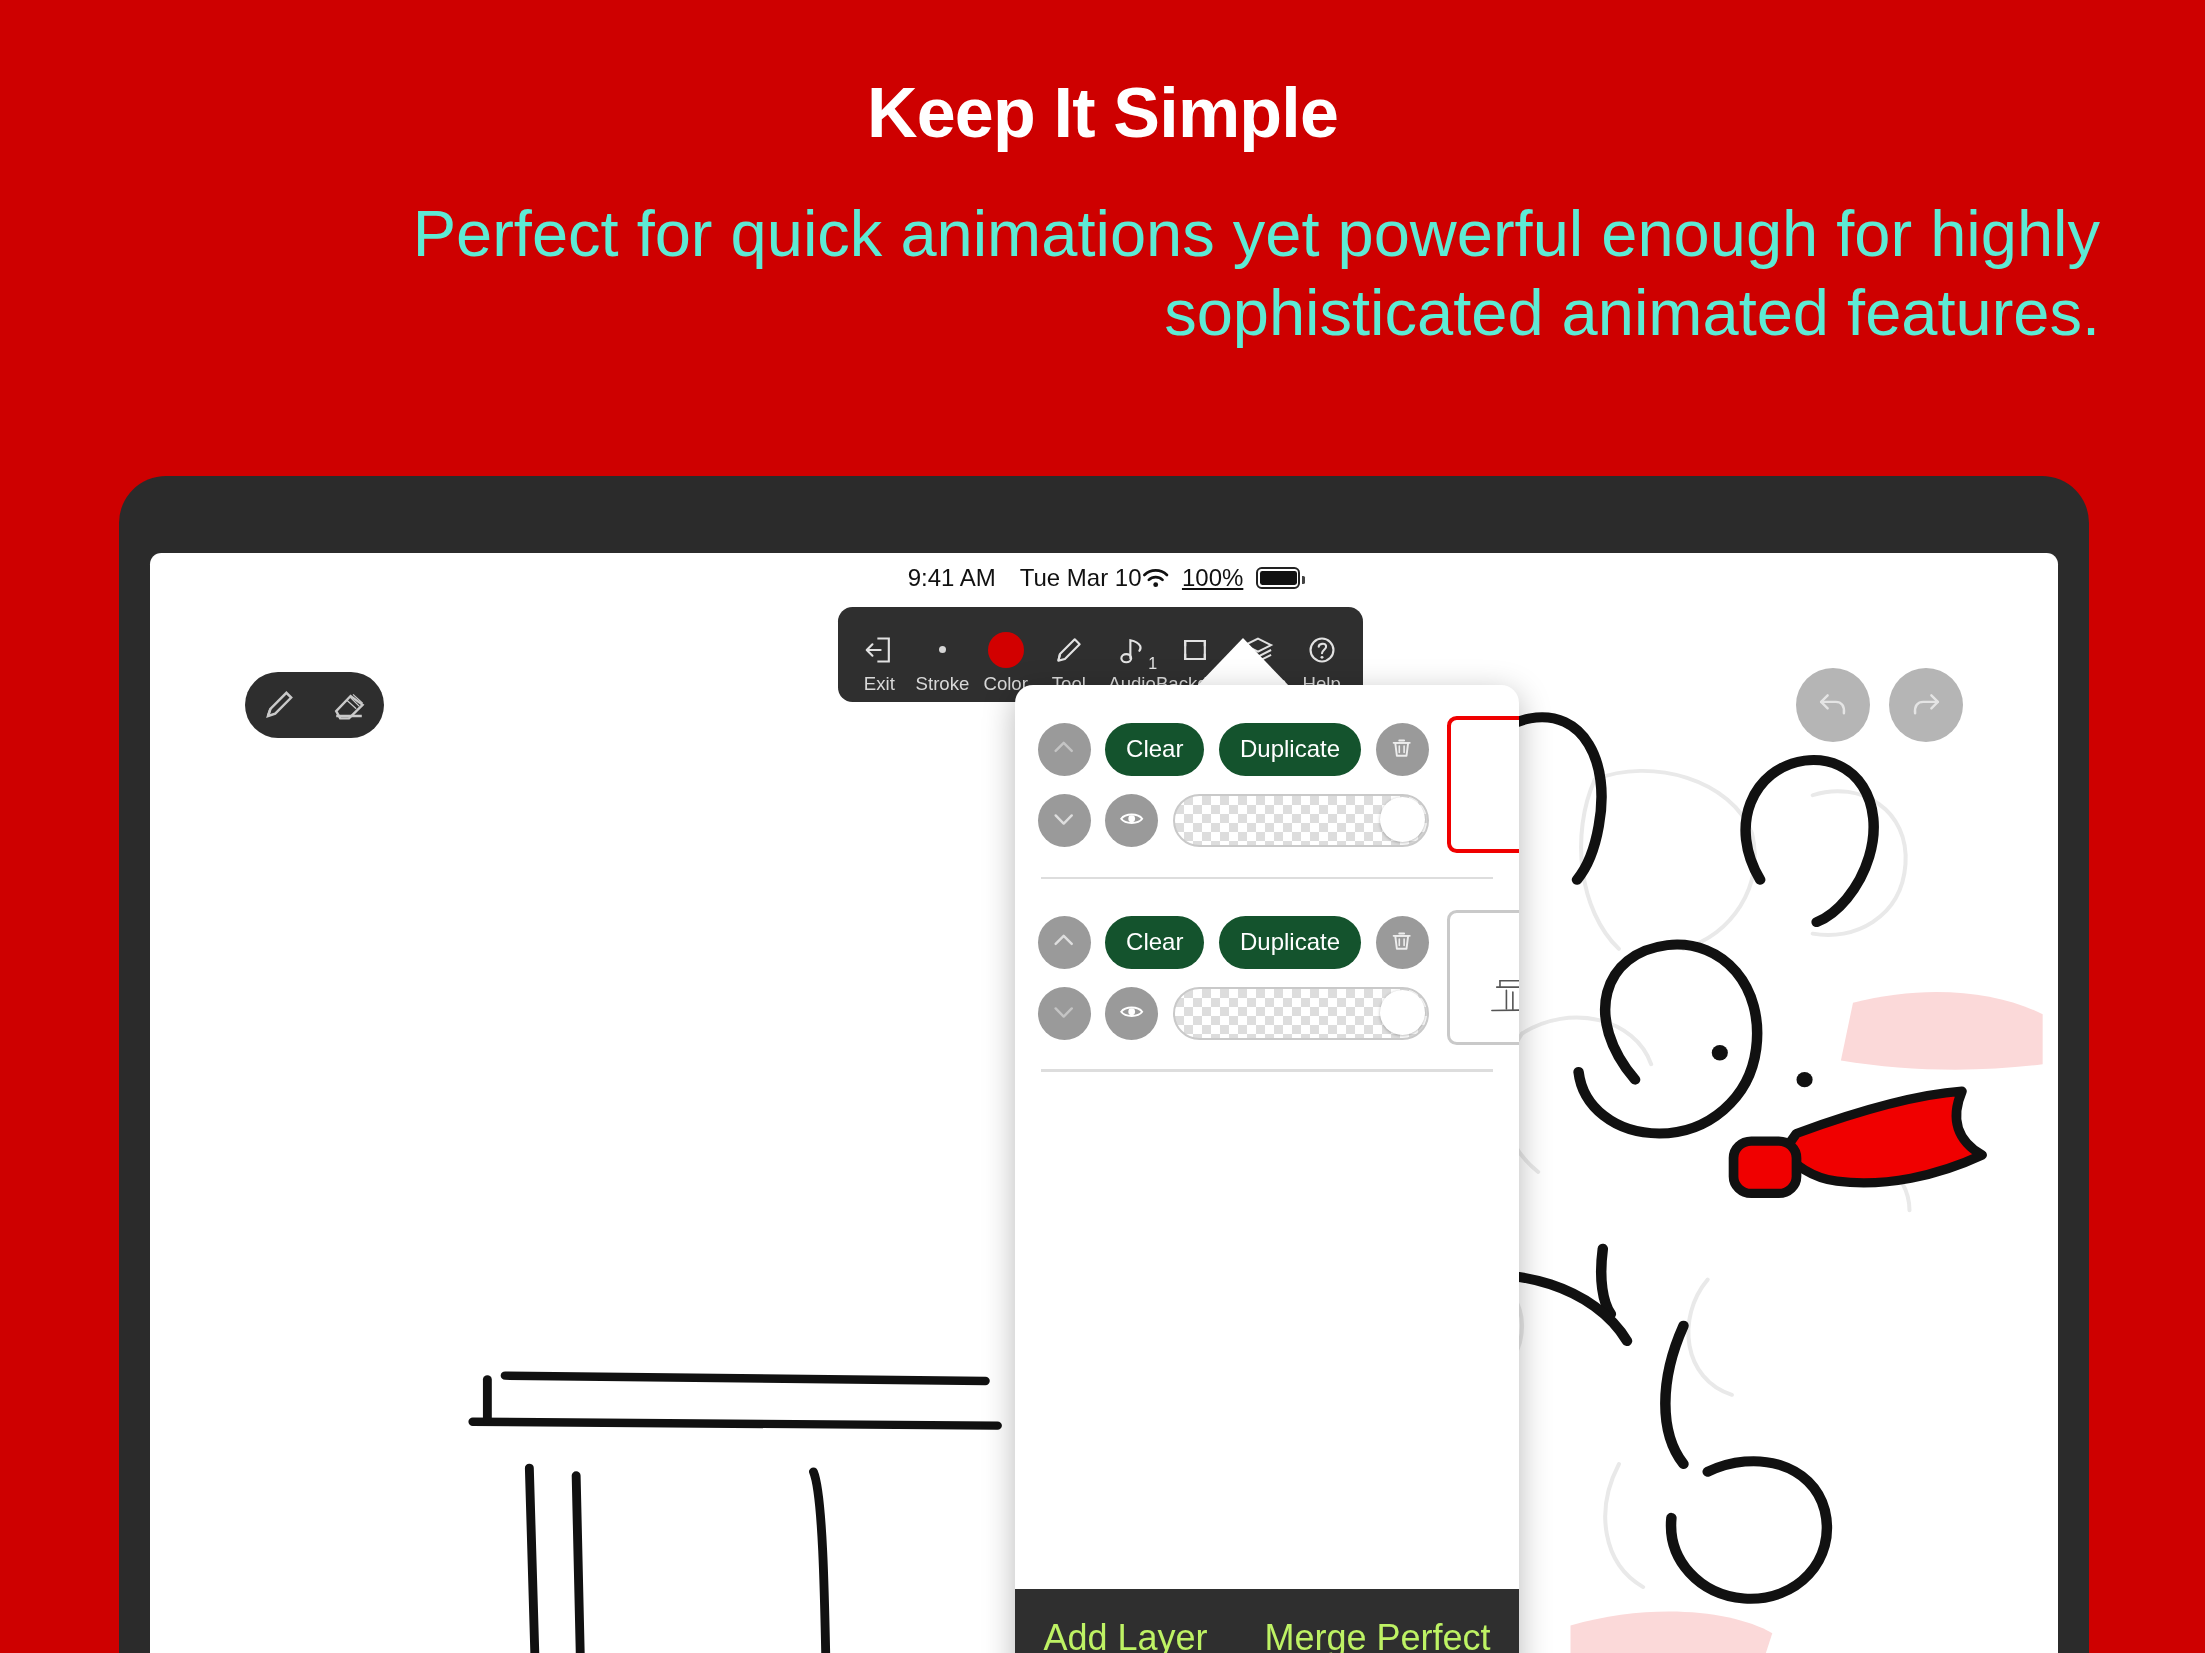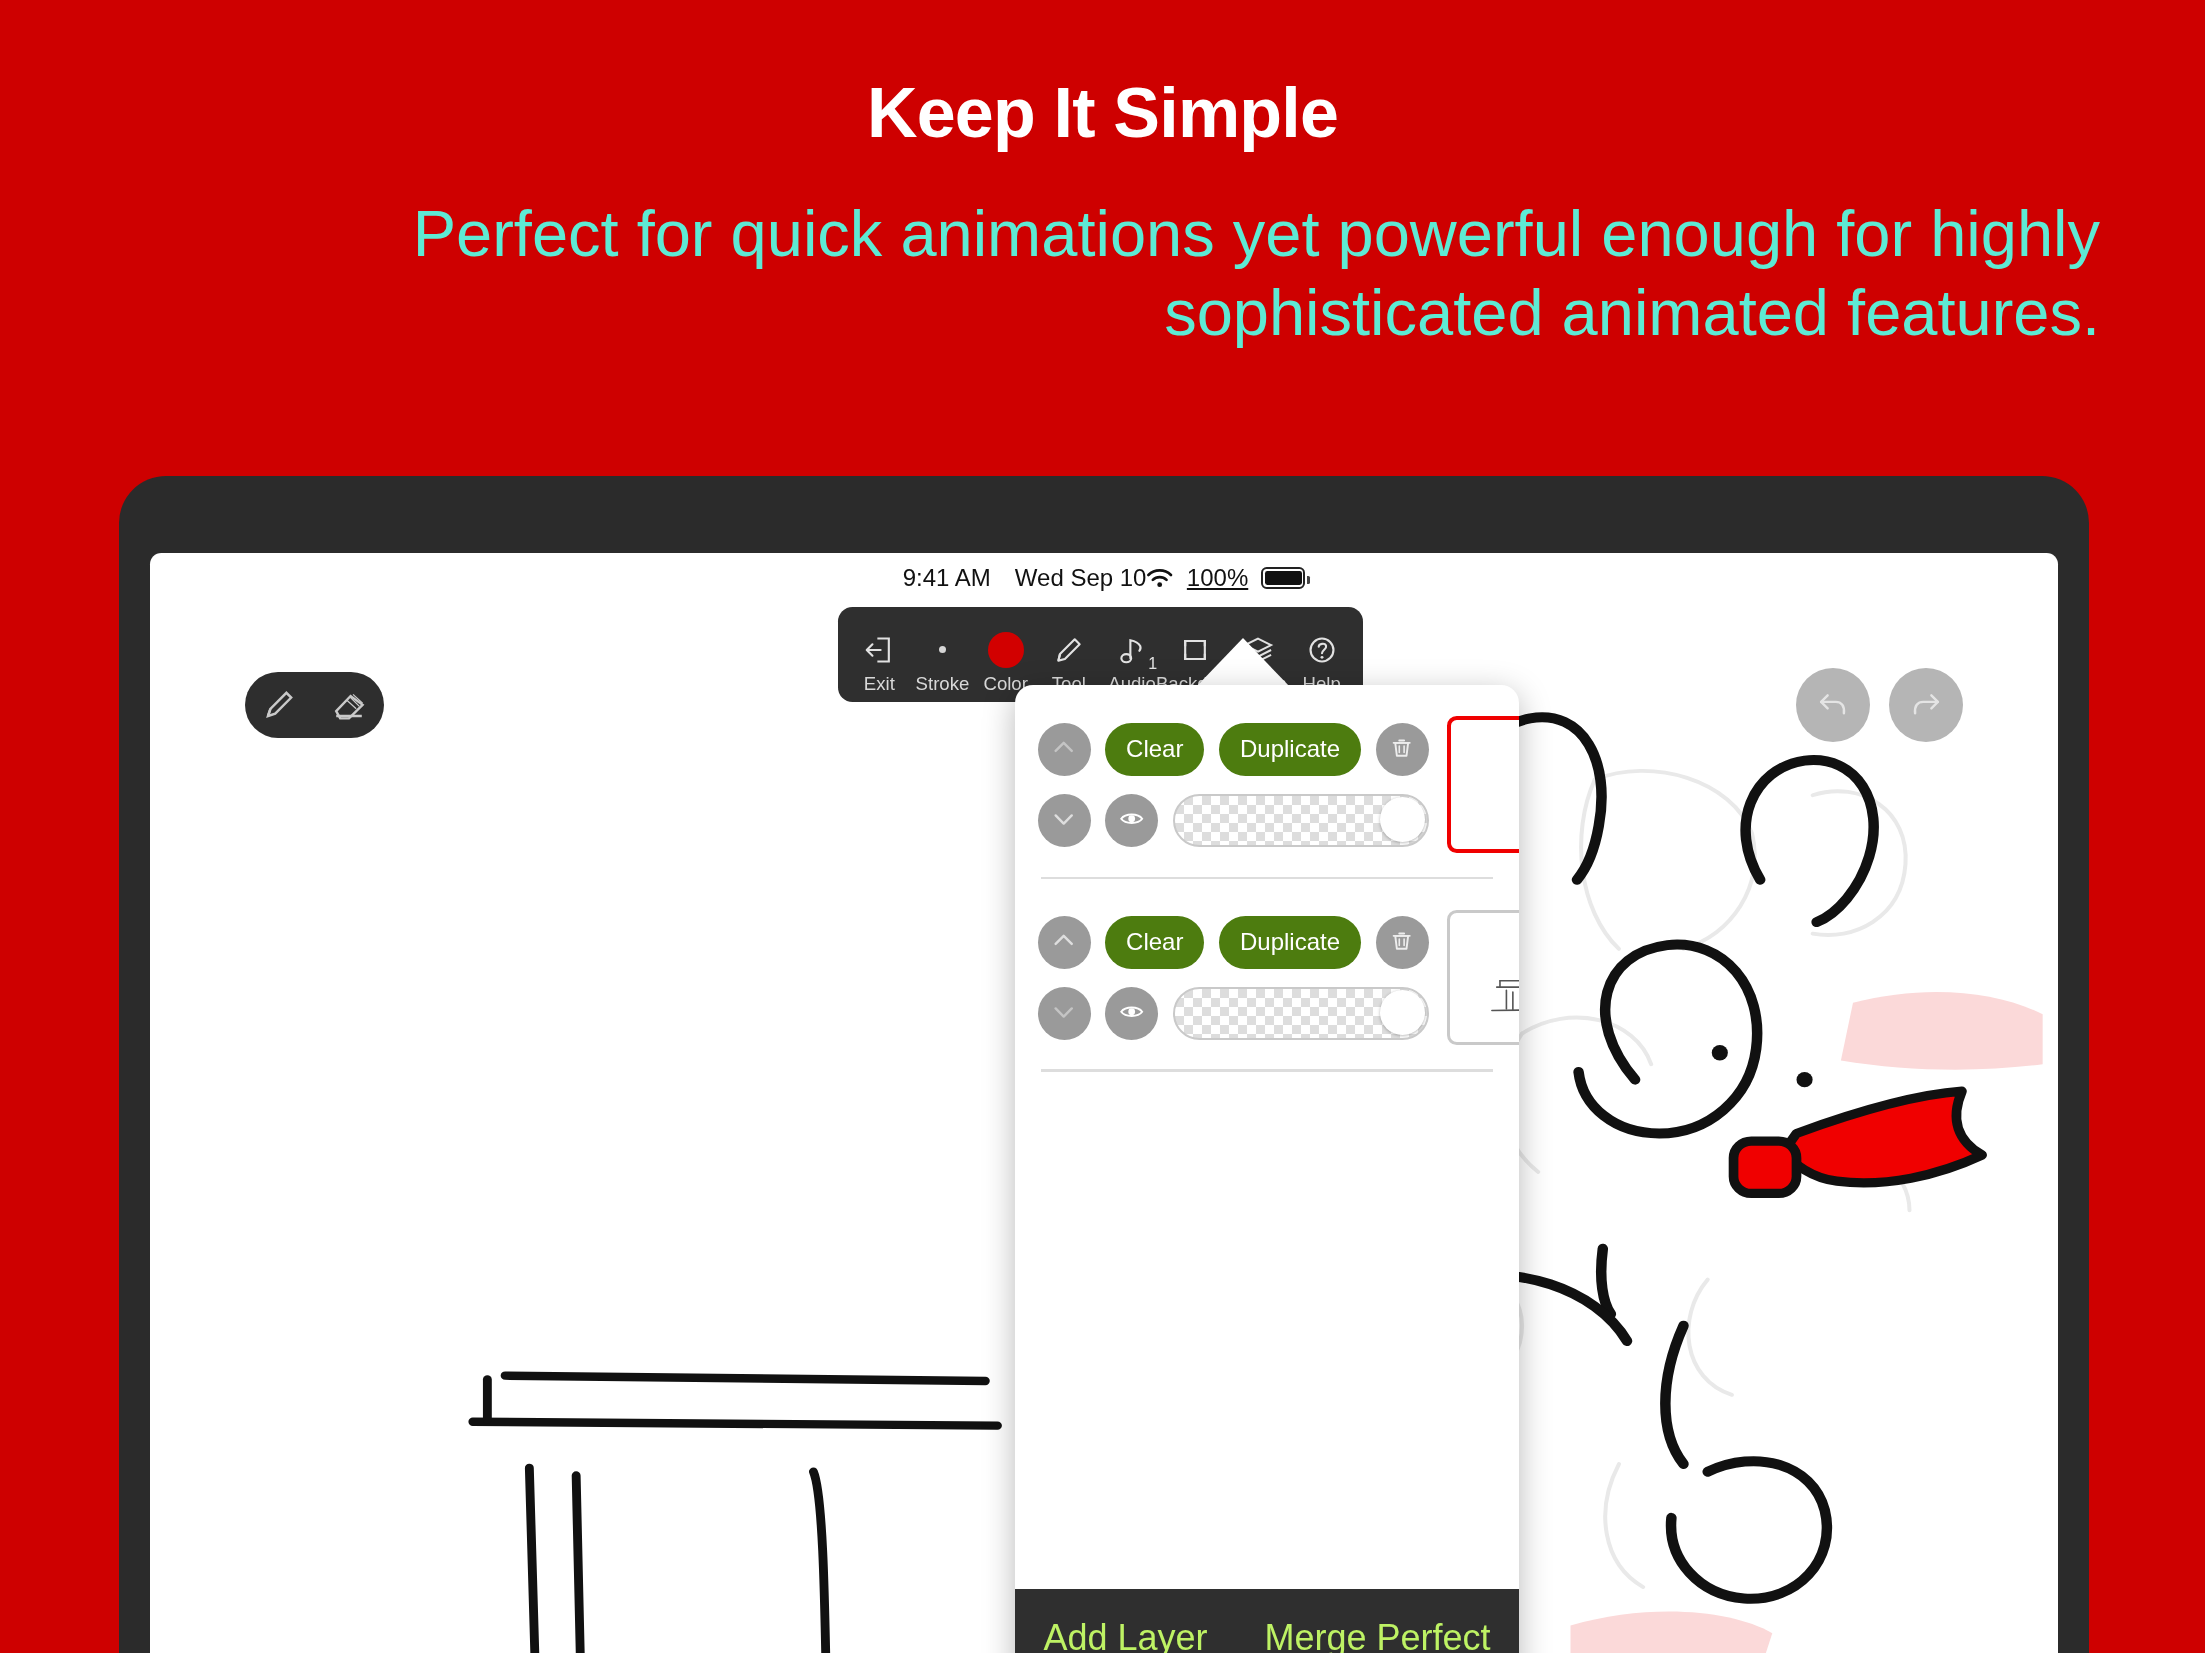--- a/index.html
+++ b/index.html
@@ -109,21 +109,21 @@
 
   .layer-row{display:flex;align-items:center;gap:18px;padding:31px 0 24px 0;}
   .layer-ctrls{flex:1;display:flex;flex-direction:column;gap:18px;}
   .ctrl-line{display:flex;align-items:center;gap:14.5px;}
   .rbtn{
     width:53px;height:53px;border-radius:50%;background:#9A9A9A;
     display:flex;align-items:center;justify-content:center;flex:none;
   }
   .rbtn svg{width:27.4px;height:27.4px;}
   .pbtn{
-    height:53px;border-radius:27px;background:#4d7c0f;color:#fff;
+    height:53px;border-radius:27px;background:#14532d;color:#fff;
     display:flex;align-items:center;justify-content:center;
     padding:0 21px;font-size:24px;white-space:nowrap;flex:none;
   }
   .opacity{
     flex:1;height:53px;border-radius:27px;position:relative;
     border:2.4px solid #C9C9C9;box-sizing:border-box;overflow:hidden;
     background-color:#fff;
     background-image:
       linear-gradient(45deg,#DDD 25%,transparent 25%,transparent 75%,#DDD 75%,#DDD),
       linear-gradient(45deg,#DDD 25%,transparent 25%,transparent 75%,#DDD 75%,#DDD);
@@ -155,21 +155,21 @@
 
   <div class="headline">Keep It Simple</div>
   <div class="subhead">Perfect for quick animations yet powerful enough for highly sophisticated animated features.</div>
 
   <div class="tablet">
     <div class="screen">
 
       <div class="statusbar">
         <div class="sb-left">
           <span>9:41 AM</span>
-          <span>Wed Sep 10</span>
+          <span>Tue Mar 10</span>
         </div>
         <div class="sb-right">
           <span class="wifi">
             <svg viewBox="0 0 34 26">
                 <path d="M17 22.5a3 3 0 1 0 0-6 3 3 0 0 0 0 6z" fill="#111"></path>
                 <path d="M8.5 13.5a12 12 0 0 1 17 0" stroke="#111" stroke-width="3.4" fill="none" stroke-linecap="round"></path>
                 <path d="M3 7.5a20 20 0 0 1 28 0" stroke="#111" stroke-width="3.4" fill="none" stroke-linecap="round"></path>
               </svg>
           </span>
           <span>100%</span>

